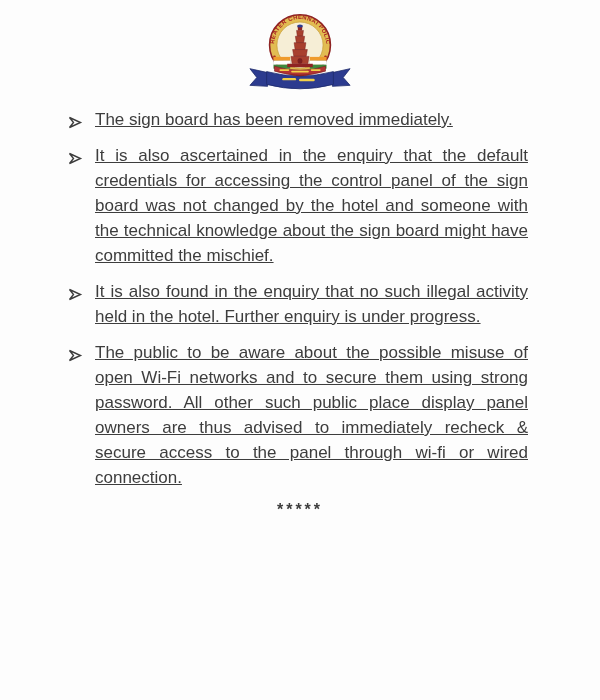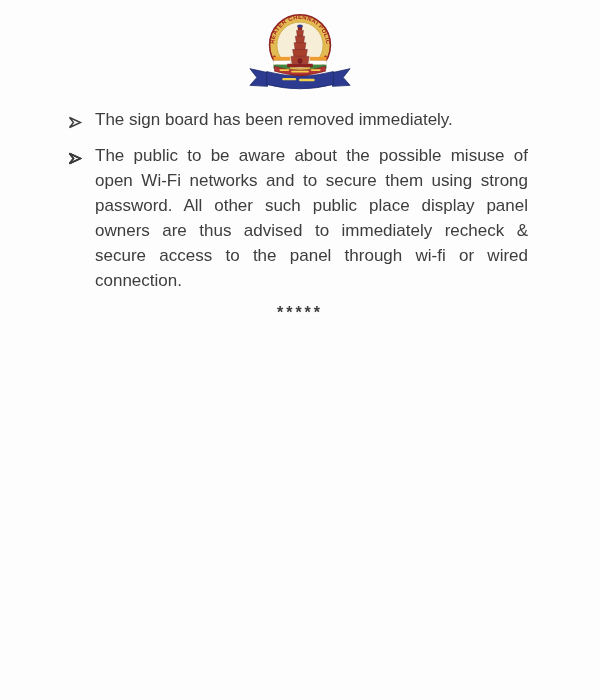--- a/index.html
+++ b/index.html
@@ -28,20 +28,21 @@
     width: 460px;
   }
   ul.bullets li {
     position: relative;
     padding-left: 27px;
     margin-bottom: 11px;
     font-size: 17px;
     line-height: 25px;
     text-align: justify;
     text-justify: inter-word;
+    text-decoration: underline;
   }
   ul.bullets li .marker {
     position: absolute;
     left: 0; top: 5px;
     width: 15px; height: 15px;
   }
   .footer-stars {
     margin-top: 4px;
     width: 100%;
     text-align: center;
@@ -126,27 +127,29 @@
           </svg>
       </span>
       <span>The sign board has been removed immediately.</span>
     </li>
     <li>
       <span class="marker">
         <svg viewBox="0 0 15 15" width="15" height="15">
             <path d="M1.5 2.5 L12.5 7.5 L1.5 12.5 L5.5 7.5 Z" fill="none" stroke="#3d3d3d" stroke-width="1.4" stroke-linejoin="miter"></path>
           </svg>
       </span>
+      <span>It is also ascertained in the enquiry that the default credentials for accessing the control panel of the sign board was not changed by the hotel and someone with the technical knowledge about the sign board might have committed the mischief.</span>
     </li>
     <li>
       <span class="marker">
         <svg viewBox="0 0 15 15" width="15" height="15">
             <path d="M1.5 2.5 L12.5 7.5 L1.5 12.5 L5.5 7.5 Z" fill="none" stroke="#3d3d3d" stroke-width="1.4" stroke-linejoin="miter"></path>
           </svg>
       </span>
+      <span>It is also found in the enquiry that no such illegal activity held in the hotel. Further enquiry is under progress.</span>
     </li>
     <li>
       <span class="marker">
         <svg viewBox="0 0 15 15" width="15" height="15">
             <path d="M1.5 2.5 L12.5 7.5 L1.5 12.5 L5.5 7.5 Z" fill="none" stroke="#3d3d3d" stroke-width="1.4" stroke-linejoin="miter"></path>
           </svg>
       </span>
       <span>The public to be aware about the possible misuse of open Wi-Fi networks and to secure them using strong password. All other such public place display panel owners are thus advised to immediately recheck &amp; secure access to the panel through wi-fi or wired connection.</span>
     </li>
   </ul>

